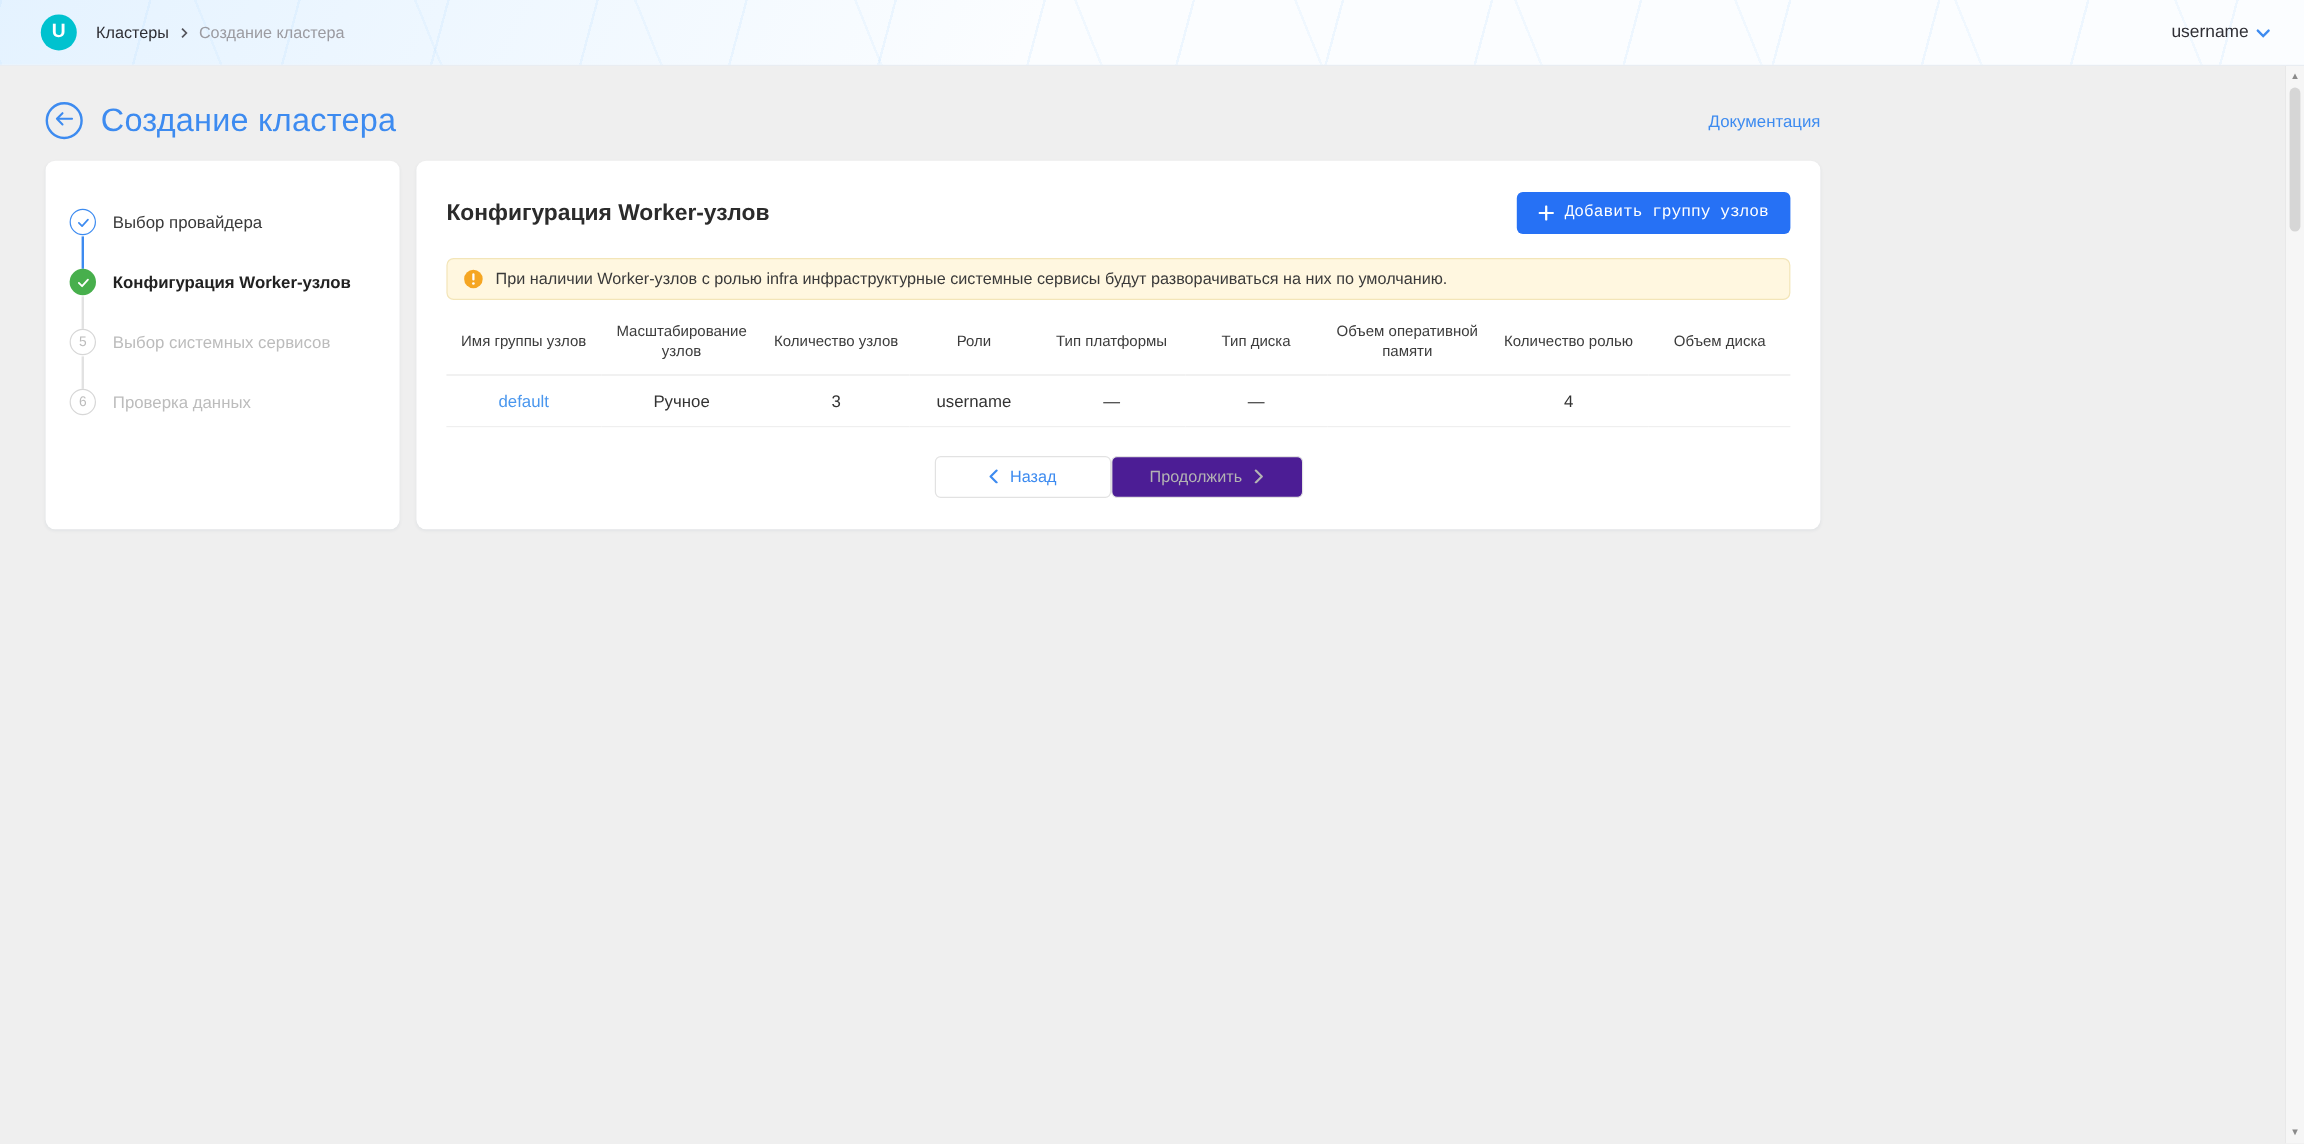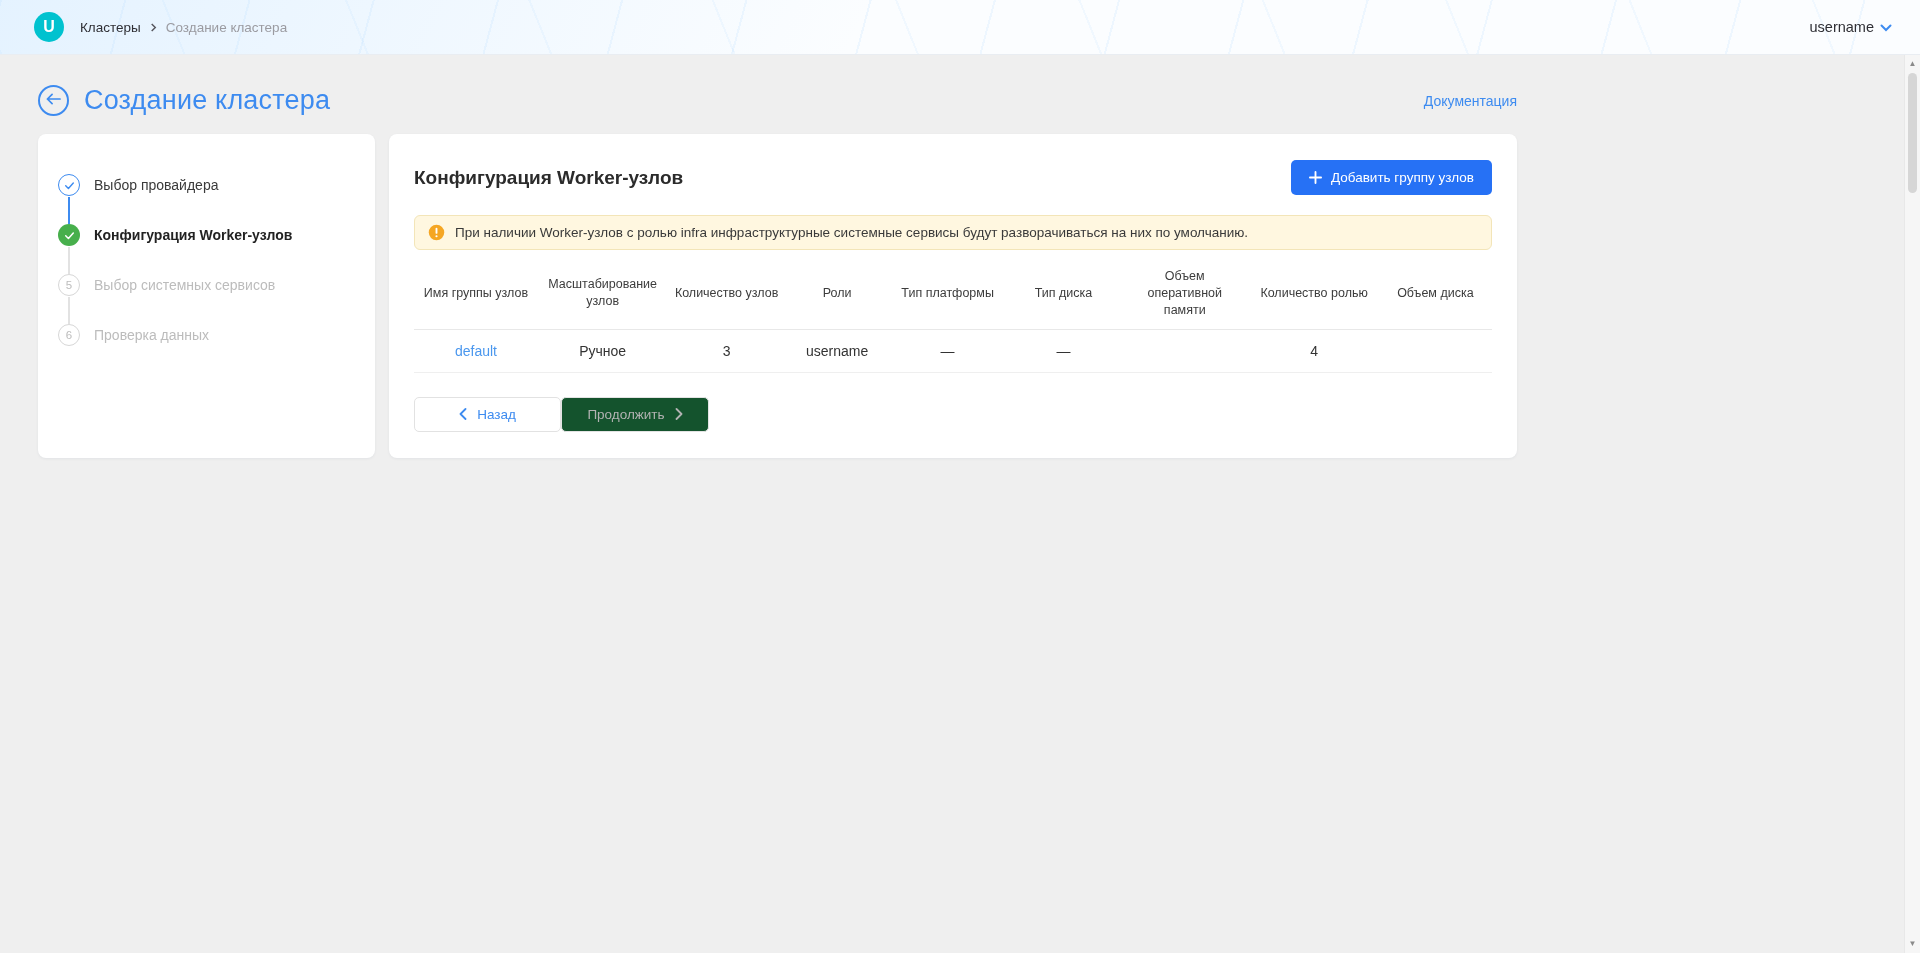--- a/index.html
+++ b/index.html
@@ -72,21 +72,21 @@
     text-decoration:none;cursor:pointer;
   }
 
   .cards{display:flex;gap:14px;margin-top:18px;align-items:stretch;}
   .card{
     background:var(--card);border-radius:8px;
     box-shadow:0 1px 3px rgba(25,45,85,0.06);
   }
 
   
-  .stepper-card{width:337px;padding:26px 20px;flex:none;}
+  .stepper-card{width:295px;padding:26px 20px;flex:none;}
   .step{position:relative;display:flex;align-items:center;gap:14px;height:50px;}
   .step-icon{
     width:22px;height:22px;border-radius:50%;flex:none;
     display:flex;align-items:center;justify-content:center;
     font-size:11.5px;
   }
   .step.done .step-icon{border:1.5px solid var(--title);background:#fff;}
   .step.active .step-icon{background:var(--green);}
   .step.pending .step-icon{border:1.5px solid #d7d7d7;color:var(--pending);}
   .step-label{font-size:14px;color:#3a3a3a;}
@@ -99,21 +99,21 @@
   .step.done:not(:last-child)::after{background:var(--title);}
 
   
   .main-card{flex:1;padding:26px 25px;display:flex;flex-direction:column;}
   .main-head{display:flex;align-items:center;justify-content:space-between;}
   .main-heading{font-size:19px;font-weight:700;color:#2b2b2b;}
   .add-btn{
     display:flex;align-items:center;gap:9px;
     background:var(--primary);color:#fff;border:none;border-radius:5px;
     height:35px;padding:0 18px;font-size:13.5px;cursor:pointer;
-    font-family:Liberation Sans, sans-serif;
+    font-family:Liberation Mono, monospace;
   }
   .add-btn svg{display:block;}
 
   .banner{
     margin-top:20px;
     background:var(--warn-bg);border:1px solid var(--warn-border);
     border-radius:6px;padding:8px 13px;
     display:flex;align-items:center;gap:10px;
     font-size:13.5px;color:#3a3a3a;
   }
@@ -126,31 +126,31 @@
     font-size:12.5px;font-weight:500;color:#3c3c3c;
     padding:10px 6px;text-align:center;vertical-align:middle;
     border-bottom:1px solid #e8e8e8;line-height:1.35;
   }
   td{
     font-size:14px;color:#333;text-align:center;
     padding:13px 6px;border-bottom:1px solid #efefef;
   }
   td a{color:#4a97ee;text-decoration:none;cursor:pointer;}
 
-  .footer-row{display:flex;justify-content:flex-start;margin-top:24px;}
+  .footer-row{display:flex;justify-content:center;margin-top:24px;}
   .nav-btn{
     display:flex;align-items:center;gap:10px;justify-content:center;
     height:35px;border-radius:5px;font-size:13.5px;cursor:pointer;
     font-family:inherit;
   }
   .back-nav{
     width:147px;background:#fff;border:1px solid #e2e2e2;color:var(--link);
   }
   .continue-nav{
-    width:148px;background:#14532d;border:1px solid #e3e3e3;color:#b3b3b3;
+    width:160px;background:#4c1d95;border:1px solid #e3e3e3;color:#b3b3b3;
     cursor:default;
   }
   .nav-btn svg{display:block;}
 
   
   .scrollbar{
     position:absolute;top:55px;right:0;bottom:0;width:16px;
     background:#f6f6f6;border-left:1px solid #e8e8e8;z-index:6;
   }
   .scroll-arrow{

